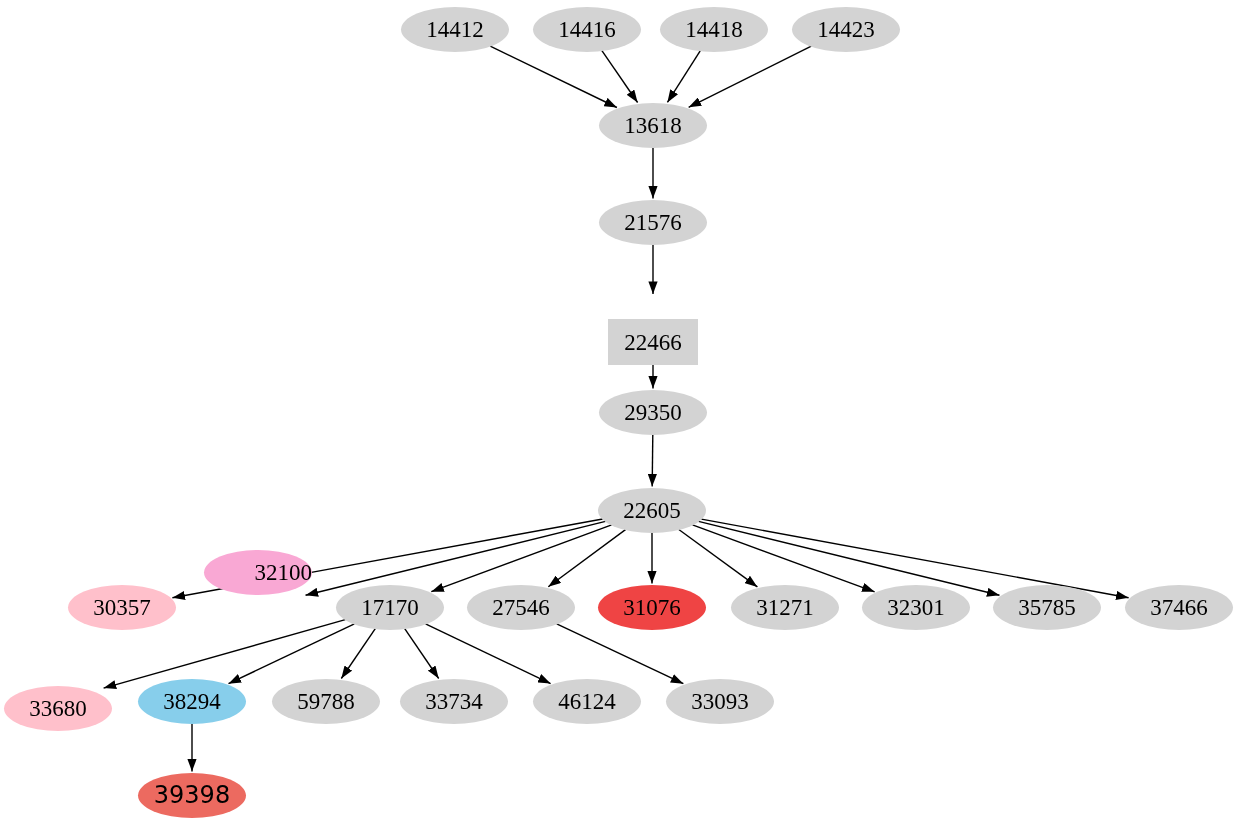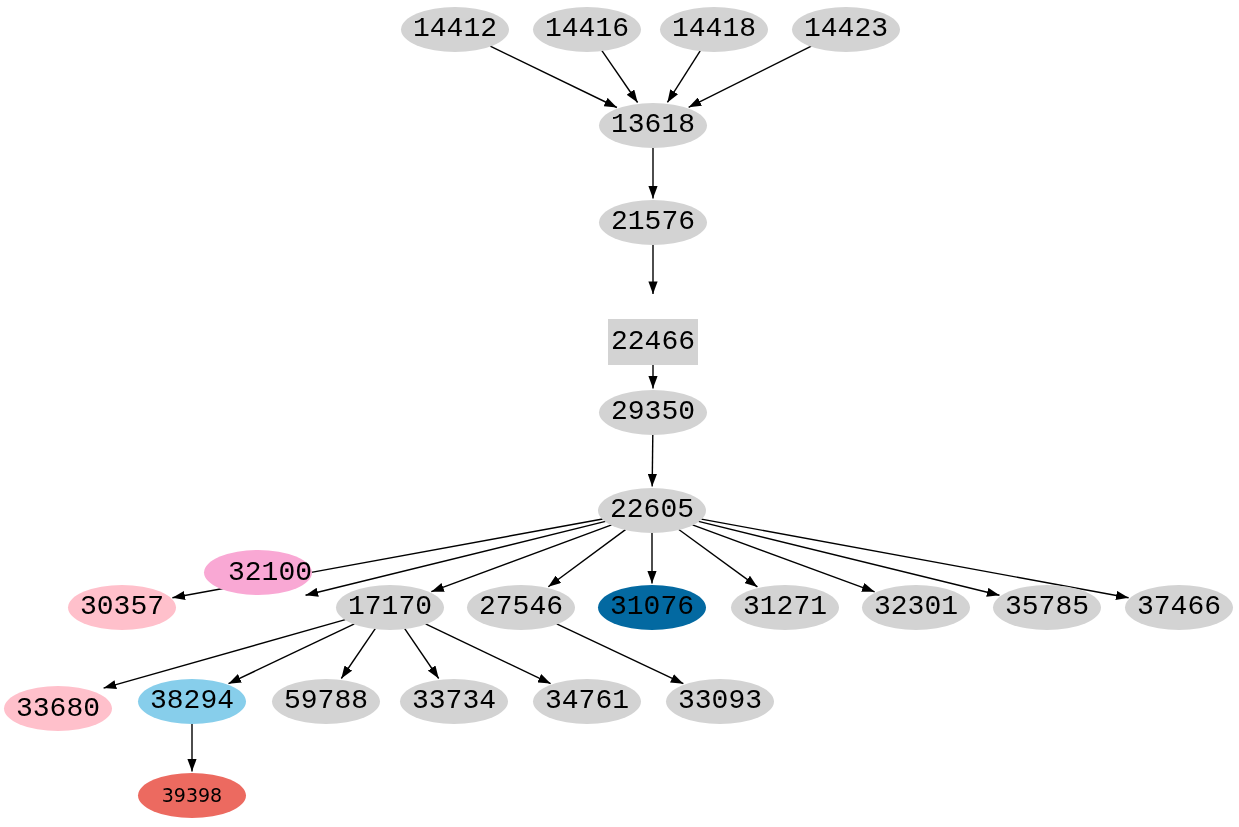--- a/index.html
+++ b/index.html
@@ -20,29 +20,29 @@
     top: 0;
     width: 1239px;
     height: 827px;
   }
   .node {
     position: absolute;
     display: flex;
     align-items: center;
     justify-content: center;
     box-sizing: border-box;
-    font-family: Liberation Mono, monospace;
-    font-size: 28px;
+    font-family: Liberation Serif, serif;
+    font-size: 23px;
     color: #000000;
     line-height: 1;
     user-select: none;
   }
   .node.ellipse { border-radius: 50% / 50%; }
   .node.box { border-radius: 0; margin-top: 24px; }
-  .node.sans { font-family: "DejaVu Sans", "Liberation Sans", sans-serif; font-size: 19px; }
+  .node.sans { font-family: "DejaVu Sans", "Liberation Sans", sans-serif; font-size: 24px; }
   .edge { stroke: #000000; stroke-width: 1.4; fill: none; }
 </style>
 </head>
 <body>
 
 <div class="canvas">
   <svg id="edges-layer" viewBox="0 0 1239 827" xmlns="http://www.w3.org/2000/svg">
     <defs>
       <marker id="arrowhead" markerWidth="9" markerHeight="6.6" refX="9" refY="3.3" orient="auto" markerUnits="strokeWidth">
         <path d="M0,0 L9,3.3 L0,6.6 z" fill="#000000"></path>
@@ -108,21 +108,21 @@
       </div>
       <div class="node ellipse" style="left: 204px; top: 550px; width: 108px; height: 45px; background: #f9a8d4; justify-content: flex-end;">
         <span>32100</span>
       </div>
       <div class="node ellipse" style="left: 336px; top: 584.5px; width: 108px; height: 45px; background: rgb(211, 211, 211);">
         <span>17170</span>
       </div>
       <div class="node ellipse" style="left: 467px; top: 584.5px; width: 108px; height: 45px; background: rgb(211, 211, 211);">
         <span>27546</span>
       </div>
-      <div class="node ellipse" style="left: 598px; top: 584.5px; width: 108px; height: 45px; background: #0369a1;">
+      <div class="node ellipse" style="left: 598px; top: 584.5px; width: 108px; height: 45px; background: #ef4444;">
         <span>31076</span>
       </div>
       <div class="node ellipse" style="left: 731px; top: 584.5px; width: 108px; height: 45px; background: rgb(211, 211, 211);">
         <span>31271</span>
       </div>
       <div class="node ellipse" style="left: 862px; top: 584.5px; width: 108px; height: 45px; background: rgb(211, 211, 211);">
         <span>32301</span>
       </div>
       <div class="node ellipse" style="left: 993px; top: 584.5px; width: 108px; height: 45px; background: rgb(211, 211, 211);">
         <span>35785</span>
@@ -136,21 +136,21 @@
       <div class="node ellipse" style="left: 138px; top: 678.5px; width: 108px; height: 45px; background: rgb(135, 206, 235);">
         <span>38294</span>
       </div>
       <div class="node ellipse" style="left: 272px; top: 678.5px; width: 108px; height: 45px; background: rgb(211, 211, 211);">
         <span>59788</span>
       </div>
       <div class="node ellipse" style="left: 400px; top: 678.5px; width: 108px; height: 45px; background: rgb(211, 211, 211);">
         <span>33734</span>
       </div>
       <div class="node ellipse" style="left: 533px; top: 678.5px; width: 108px; height: 45px; background: rgb(211, 211, 211);">
-        <span>34761</span>
+        <span>46124</span>
       </div>
       <div class="node ellipse" style="left: 666px; top: 678.5px; width: 108px; height: 45px; background: rgb(211, 211, 211);">
         <span>33093</span>
       </div>
       <div class="node ellipse sans" style="left: 138px; top: 772.5px; width: 108px; height: 45px; background: rgb(236, 106, 96);">
         <span>39398</span>
       </div>
     </div>
 </div>
 

